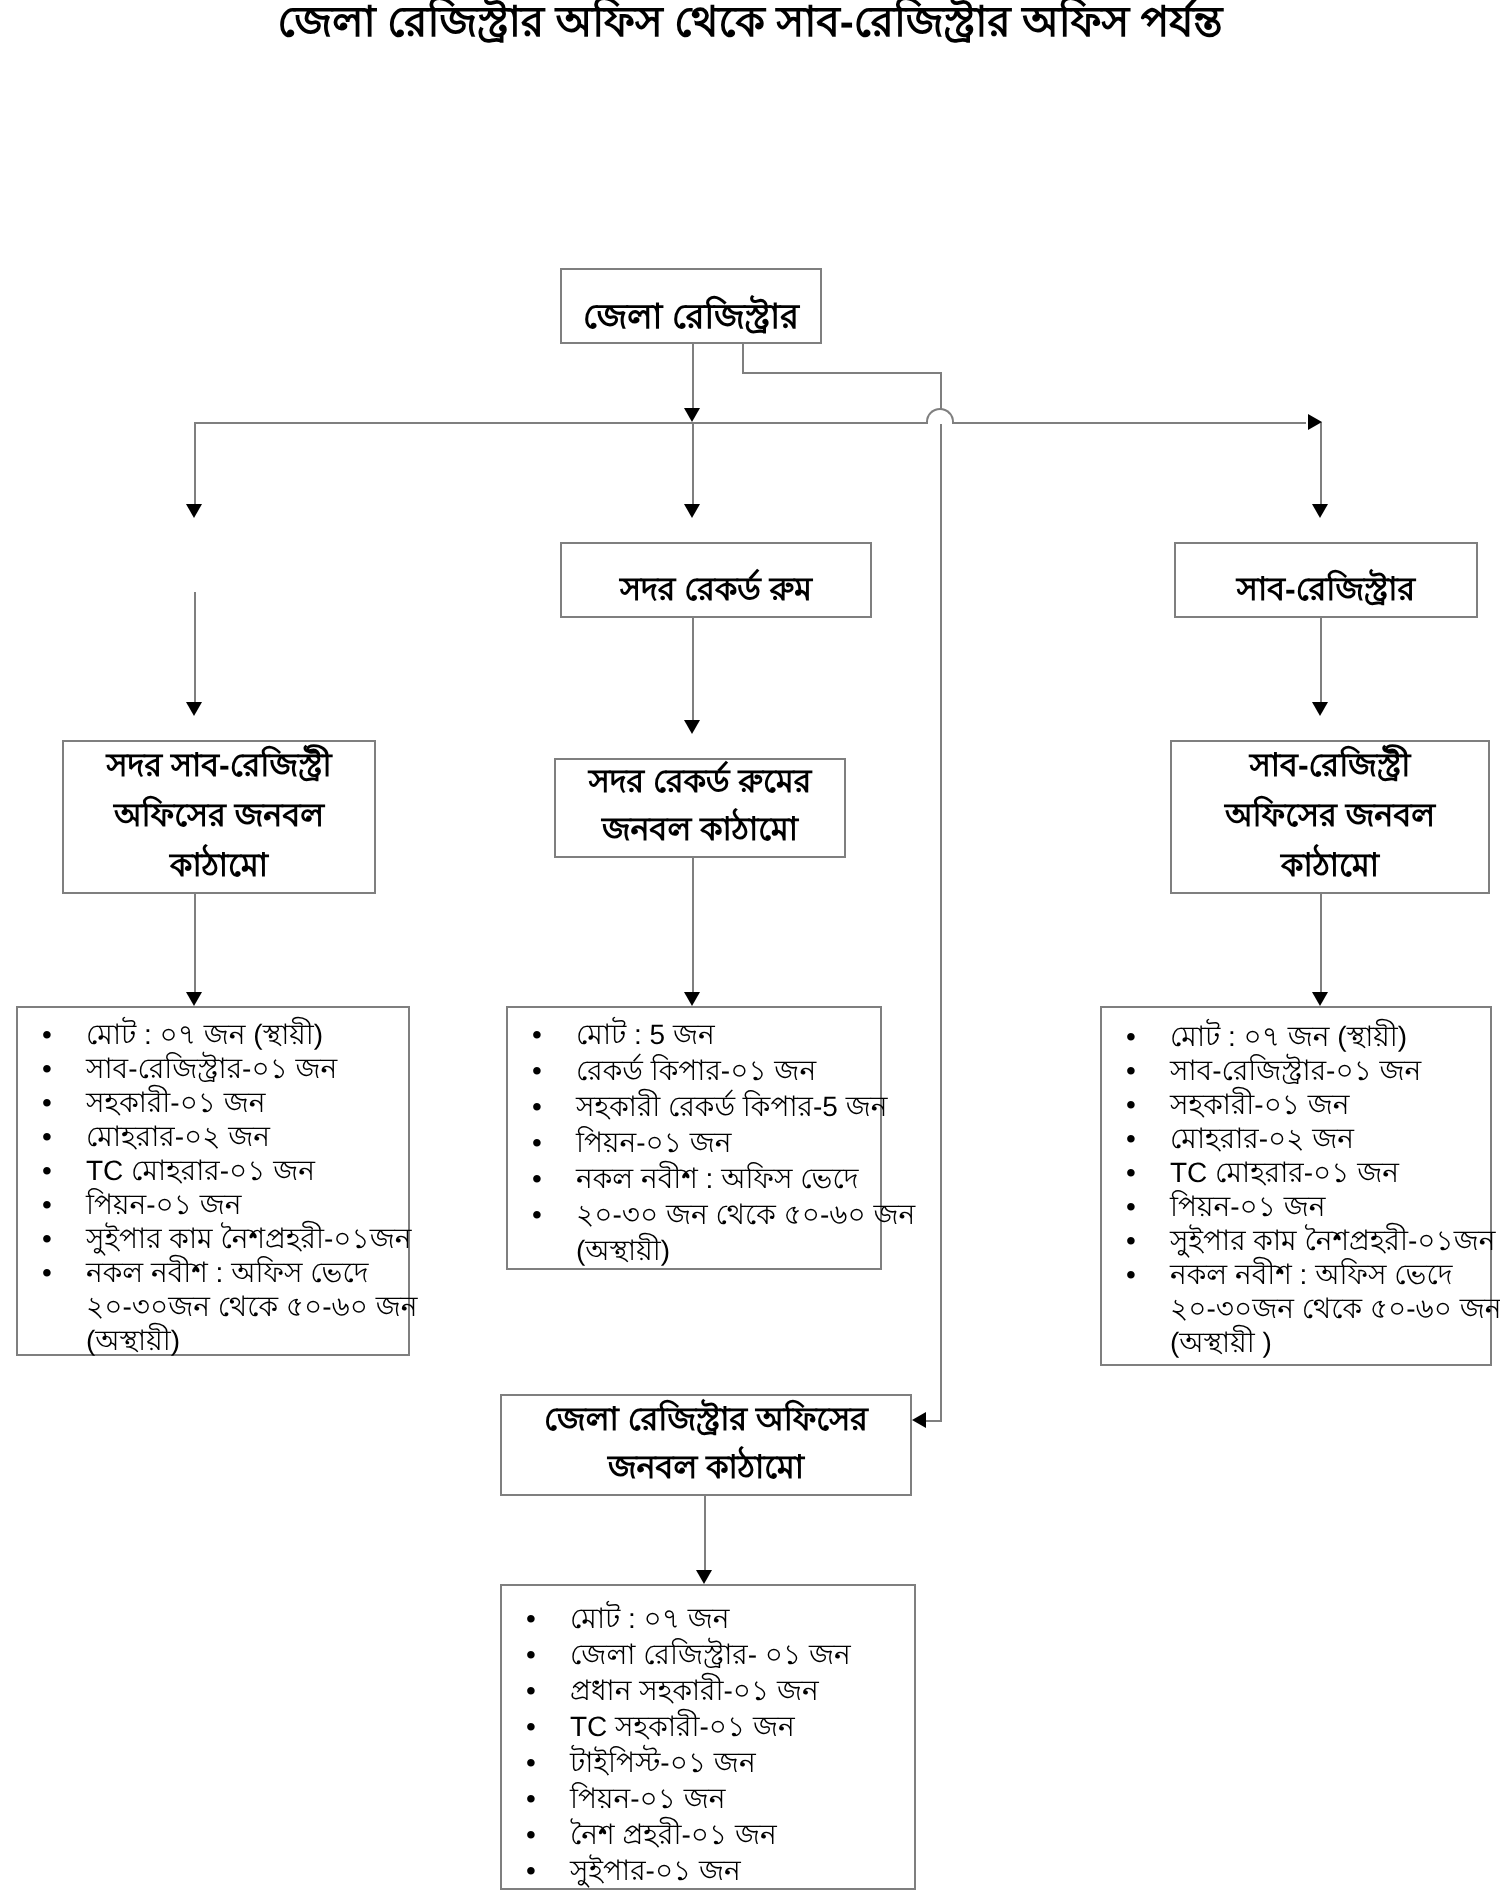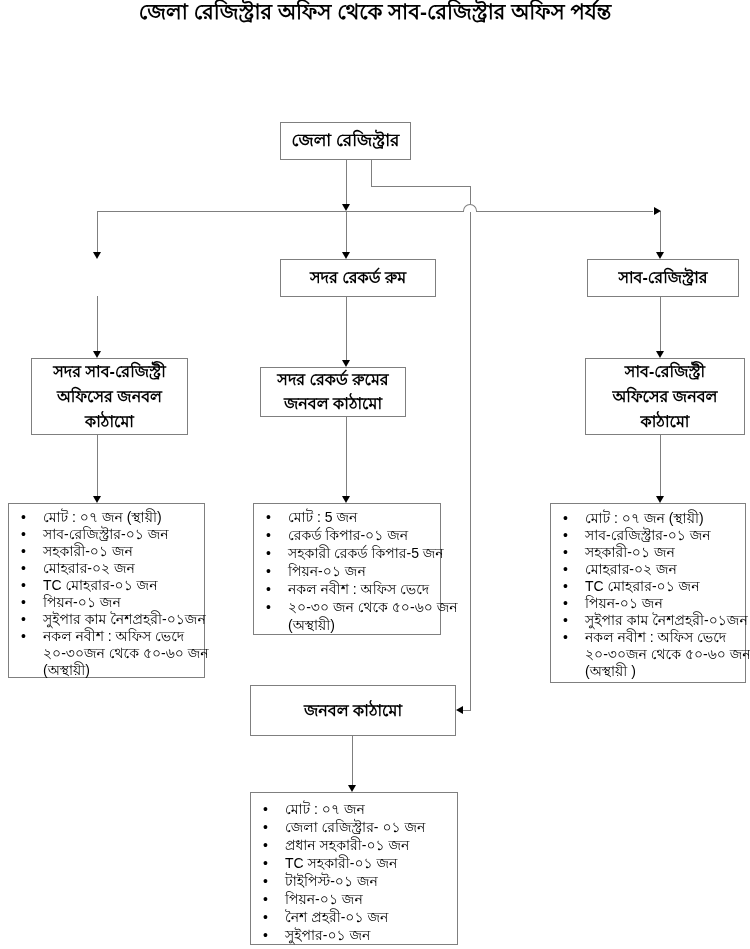--- a/index.html
+++ b/index.html
@@ -1,22 +1,22 @@
 <!DOCTYPE html>
 <html><head>
 <meta charset="utf-8">
 <style>
   html,body{margin:0;padding:0;background:#fff;}
   .stage{position:relative;width:750px;height:949px;background:#ffffff;
          font-family:"Liberation Sans",sans-serif;color:#000;overflow:hidden;}
   .title{position:absolute;left:0;top:2px;width:750px;text-align:center;
          font-size:21px;font-weight:bold;line-height:20px;}
   .node{position:absolute;background:#fff;border:1px solid #7f7f7f;box-sizing:border-box;
-        display:flex;flex-direction:column;align-items:center;justify-content:center;
-        text-align:center;font-weight:bold;font-size:16px;line-height:24px;white-space:nowrap;}
+        display:flex;flex-direction:column;align-items:center;justify-content:flex-end;
+        text-align:center;font-weight:bold;font-size:16px;line-height:24px;white-space:nowrap;margin-top:12px;}
   .node.root{font-size:17px;}
   .panel{position:absolute;background:#fff;border:1px solid #7f7f7f;box-sizing:border-box;}
   .row{position:relative;padding-left:34px;font-size:14px;white-space:nowrap;}
   .row .blt{position:absolute;left:12px;top:0;}
   .lh17 .row{line-height:17px;}
   .lh18 .row{line-height:18px;}
   .vl{position:absolute;width:1px;background:#7f7f7f;}
   .hl{position:absolute;height:1px;background:#7f7f7f;}
   .hop{position:absolute;left:463px;top:204px;width:14px;height:8px;background:#fff;
        border:1px solid #7f7f7f;border-bottom:none;border-radius:7px 7px 0 0;box-sizing:border-box;}
@@ -77,21 +77,21 @@
   </div>
   <div class="node" style="left:587px;top:259px;width:152px;height:38px;">
     <div>সাব-রেজিস্ট্রার</div>
   </div>
 
   <div class="node" style="left:31px;top:358px;width:157px;height:77px;line-height:25px;">
     <div>সদর সাব-রেজিস্ট্রী</div>
     <div>অফিসের জনবল</div>
     <div>কাঠামো</div>
   </div>
-  <div class="node" style="left:260px;top:367px;width:146px;height:50px;">
+  <div class="node" style="left:277px;top:367px;width:146px;height:50px;">
     <div>সদর রেকর্ড রুমের</div>
     <div>জনবল কাঠামো</div>
   </div>
   <div class="node" style="left:585px;top:358px;width:160px;height:77px;line-height:25px;">
     <div>সাব-রেজিস্ট্রী</div>
     <div>অফিসের জনবল</div>
     <div>কাঠামো</div>
   </div>
 
   <div class="panel lh17" style="left:8px;top:503px;width:197px;height:175px;padding-top:5px;">
@@ -124,20 +124,21 @@
     <div class="row"><span class="blt">•</span><span>মোহরার-০২ জন</span></div>
     <div class="row"><span class="blt">•</span><span>TC মোহরার-০১ জন</span></div>
     <div class="row"><span class="blt">•</span><span>পিয়ন-০১ জন</span></div>
     <div class="row"><span class="blt">•</span><span>সুইপার কাম নৈশপ্রহরী-০১জন</span></div>
     <div class="row"><span class="blt">•</span><span>নকল নবীশ : অফিস ভেদে</span></div>
     <div class="row"><span>২০-৩০জন থেকে ৫০-৬০ জন</span></div>
     <div class="row"><span>(অস্থায়ী )</span></div>
   </div>
 
   <div class="node" style="left:250px;top:685px;width:206px;height:51px;">
+    <div>জেলা রেজিস্ট্রার অফিসের</div>
     <div>জনবল কাঠামো</div>
   </div>
 
   <div class="panel lh18" style="left:250px;top:792px;width:208px;height:153px;padding-top:7px;">
     <div class="row"><span class="blt">•</span><span>মোট : ০৭ জন</span></div>
     <div class="row"><span class="blt">•</span><span>জেলা রেজিস্ট্রার- ০১ জন</span></div>
     <div class="row"><span class="blt">•</span><span>প্রধান সহকারী-০১ জন</span></div>
     <div class="row"><span class="blt">•</span><span>TC সহকারী-০১ জন</span></div>
     <div class="row"><span class="blt">•</span><span>টাইপিস্ট-০১ জন</span></div>
     <div class="row"><span class="blt">•</span><span>পিয়ন-০১ জন</span></div>

